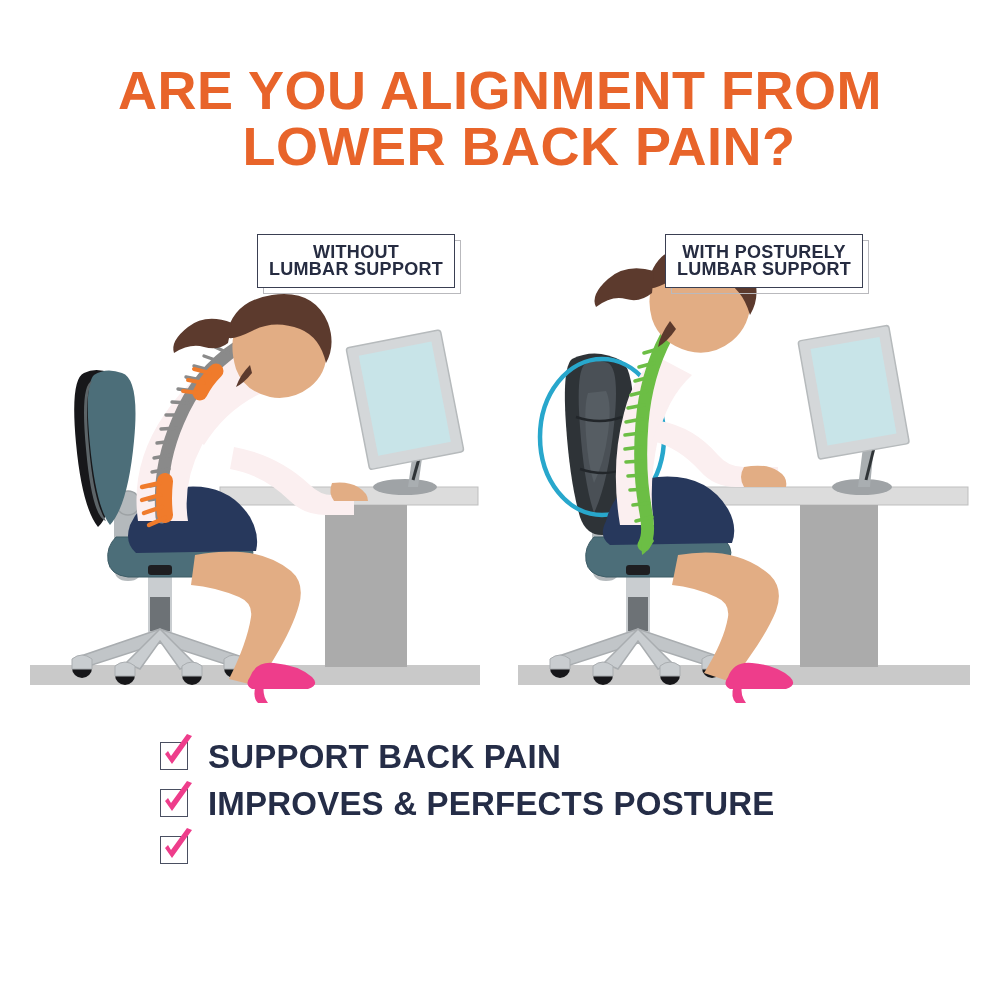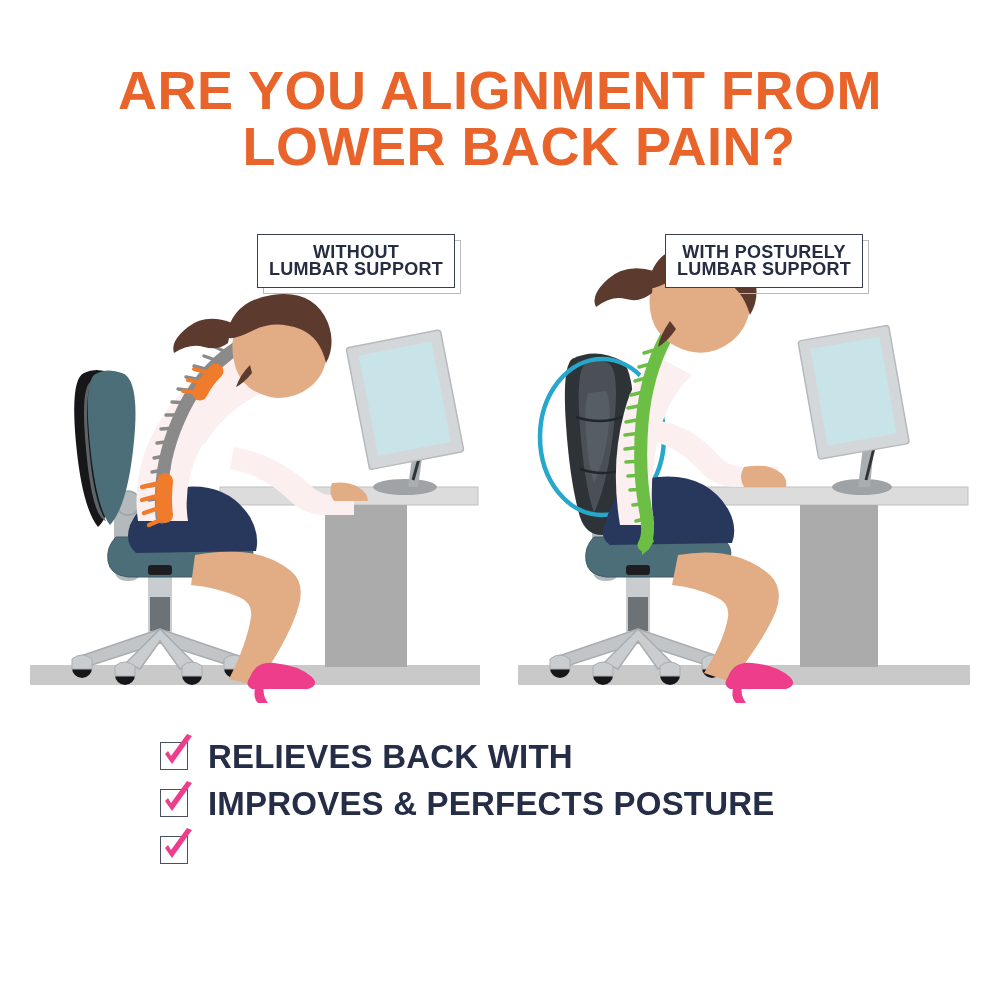--- a/index.html
+++ b/index.html
@@ -372,21 +372,21 @@
 
   <div class="benefits">
 
     <div class="benefit">
       <div class="checkbox">
         <div class="box"></div>
         <svg viewBox="0 0 40 42">
           <path d="M7 20 L14 30 L34 2 L29 0 L13 22 L10 17 Z" fill="#EE3D8B"></path>
         </svg>
       </div>
-      <div class="btxt">RELIEVES BACK WITH</div>
+      <div class="btxt">SUPPORT BACK PAIN</div>
     </div>
 
     <div class="benefit">
       <div class="checkbox">
         <div class="box"></div>
         <svg viewBox="0 0 40 42">
           <path d="M7 20 L14 30 L34 2 L29 0 L13 22 L10 17 Z" fill="#EE3D8B"></path>
         </svg>
       </div>
       <div class="btxt">IMPROVES &amp; PERFECTS POSTURE</div>

